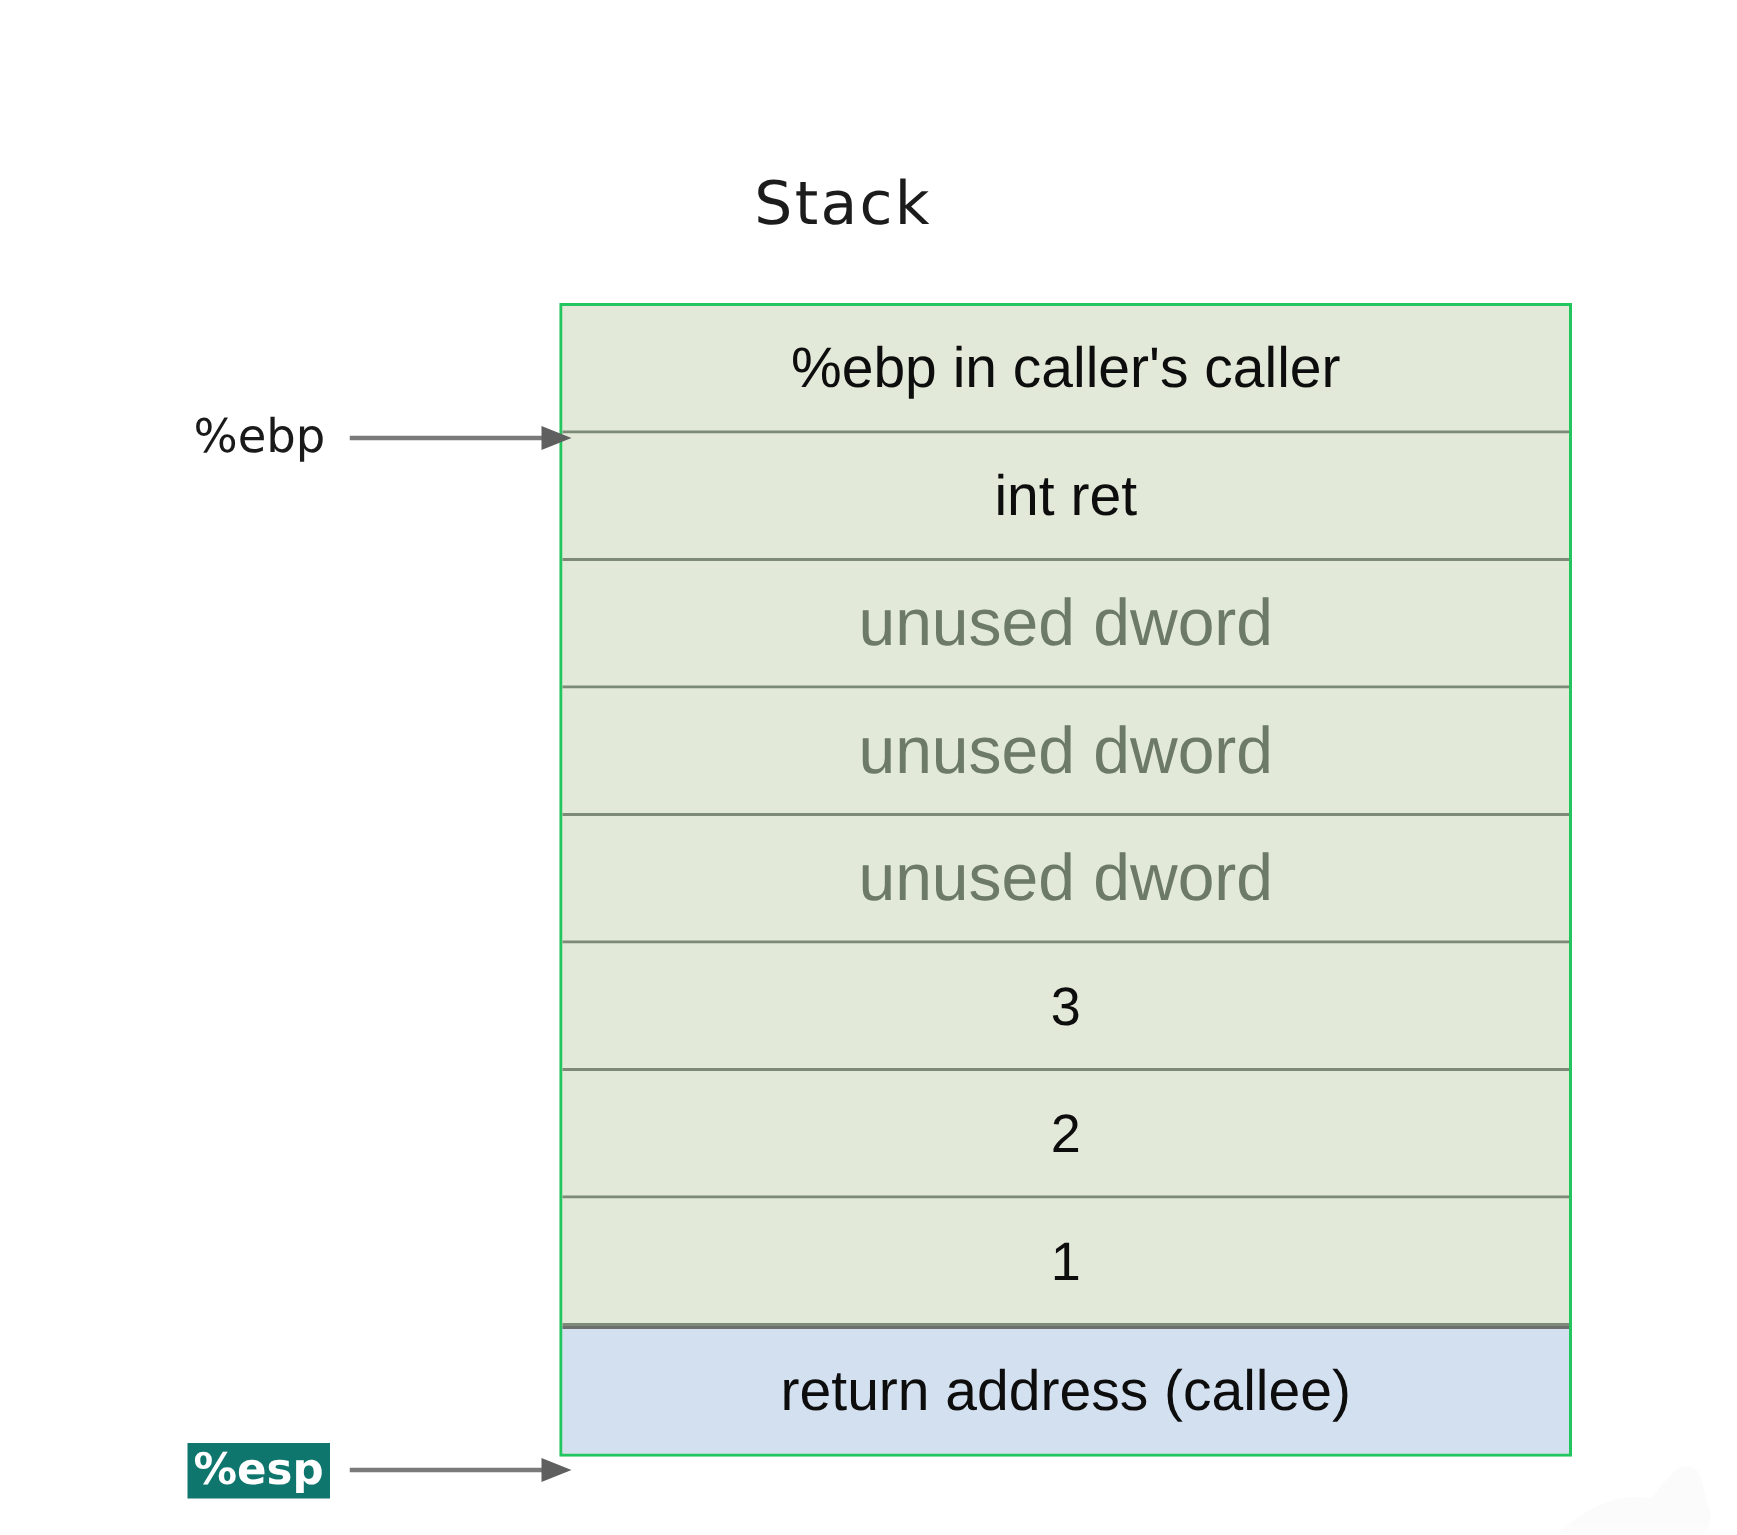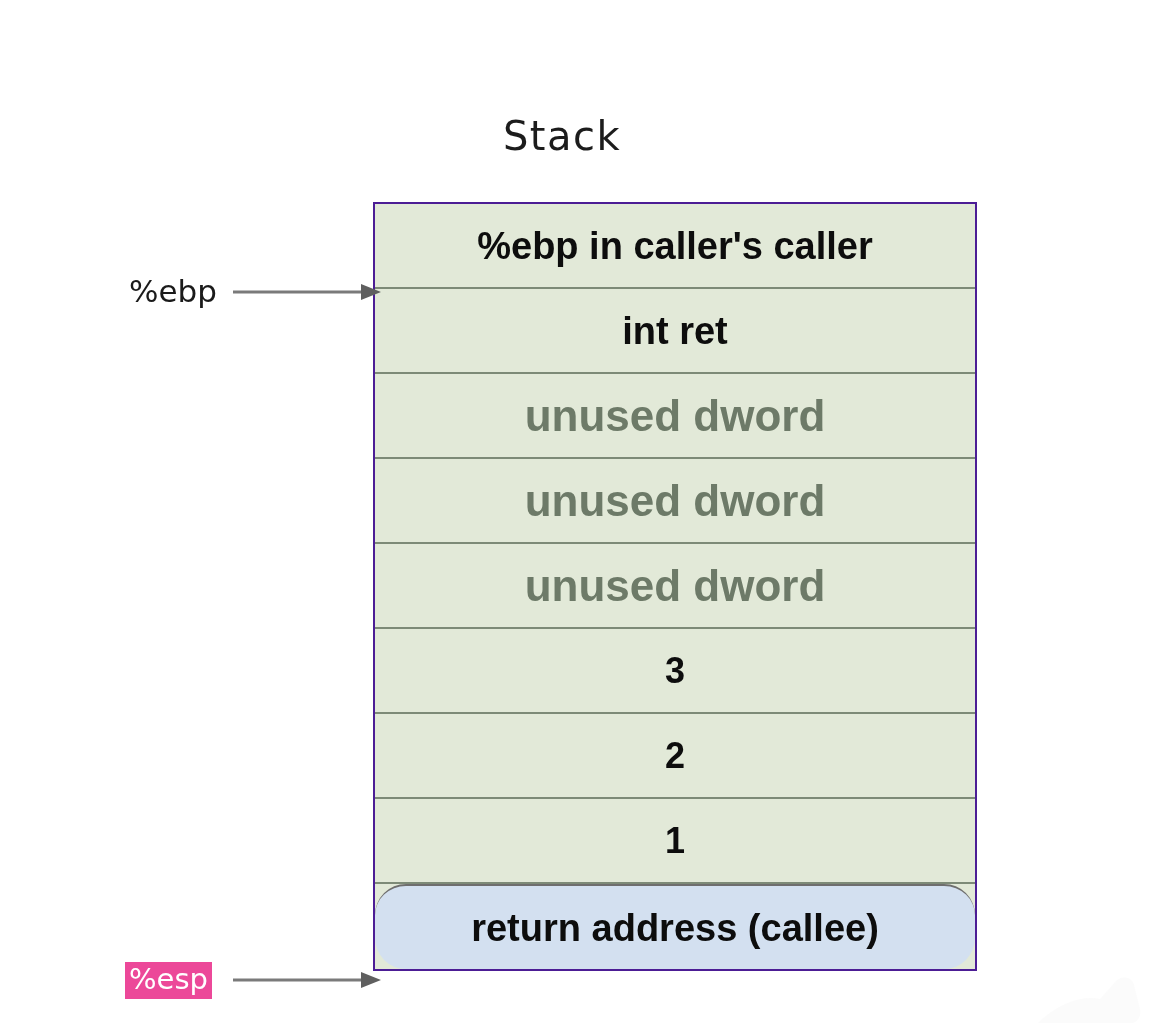--- a/index.html
+++ b/index.html
@@ -38,36 +38,35 @@
     letter-spacing: 1.5px;
     font-family: "DejaVu Sans", sans-serif;
     font-weight: 400;
   }
 
   
   #stack-table {
     position: absolute;
     left: 373px;
     top: 202px;
-    width: 604px;
-    border: 2px solid #4c1d95;
+    width: 675px;
+    border: 2px solid #22c55e;
     box-sizing: border-box;
     background: #e2e9d8;
-    font-weight: bold;
   }
   .stack-row {
     height: 85px;
     box-sizing: border-box;
     display: flex;
     align-items: center;
     justify-content: center;
     border-bottom: 2px solid #7d8a77;
     position: relative;
   }
-  .stack-row:last-child { border-bottom: none; border-radius: 31px; }
+  .stack-row:last-child { border-bottom: none; }
 
   .stack-row.green   { background: #e2e9d8; }
   .stack-row.blue    { background: #d3e0f0; border-top: 2px solid #6e6e6e; }
 
   .cell-label {
     font-size: 44px;
     color: #0d0d0d;
     font-family: "Liberation Sans", sans-serif;
     line-height: 1;
     white-space: nowrap;
@@ -89,23 +88,23 @@
   .pointer-label {
     font-size: 31px;
     color: #1a1a1a;
     font-family: "DejaVu Sans", sans-serif;
     font-weight: 400;
     white-space: nowrap;
     padding: 3px 4px 5px 4px;
     line-height: 1;
   }
   .pointer-label.highlighted {
-    background: #ec4899;
+    background: #0f766e;
     color: #ffffff;
-    font-weight: 400;
+    font-weight: 700;
     font-size: 29px;
   }
 
   .pointer-arrow {
     position: absolute;
     left: 108px;
     top: 11px;
     width: 148px;
     height: 18px;
   }

